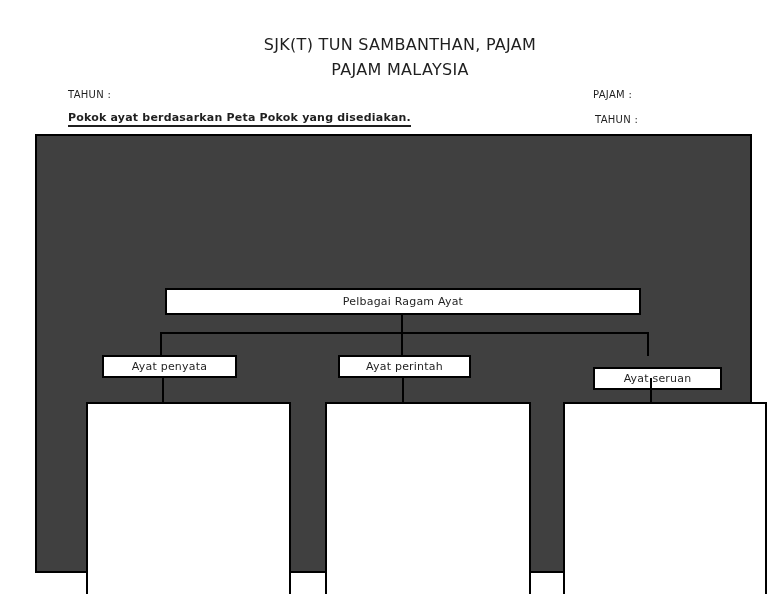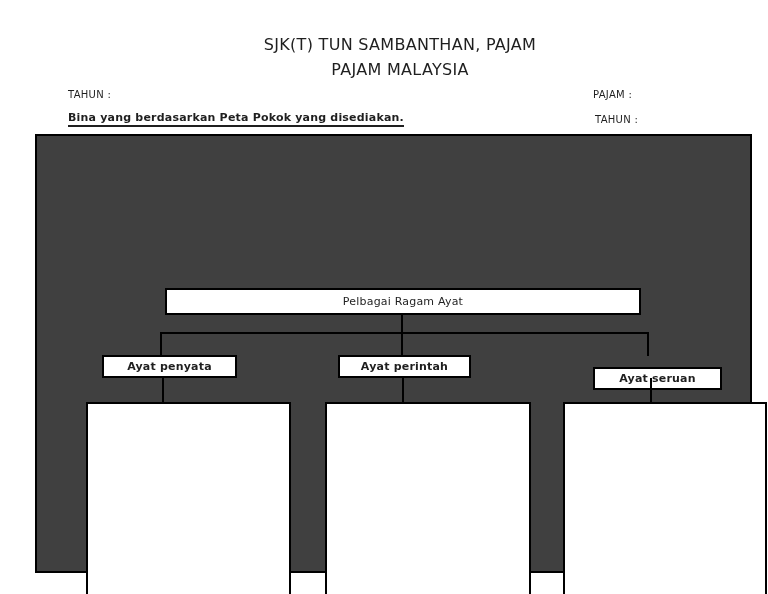--- a/index.html
+++ b/index.html
@@ -50,21 +50,21 @@
     border: 2px solid #000000;
     background: #ffffff;
     display: flex;
     align-items: center;
     justify-content: center;
     font-size: 11px;
     letter-spacing: 0.2px;
     white-space: nowrap;
   }
   .root-box   { left: 128px; top: 152px; width: 476px; height: 27px; }
-  .branch-box { top: 219px; height: 23px; font-weight: bold; }
+  .branch-box { top: 219px; height: 23px; }
   .branch-box-1 { left: 65px;  width: 135px; }
   .branch-box-2 { left: 301px; width: 133px; justify-content: center; }
   .branch-box-3 { left: 556px; width: 129px; margin-top: 12px; }
 
   .answer-box {
     top: 266px; height: 290px;
     border: 2px solid #000000;
     background: #ffffff;
   }
   .answer-box-1 { left: 49px;  width: 205px; }
@@ -87,21 +87,21 @@
 <div class="page">
 
   <div class="abs center-line school-line">SJK(T) TUN SAMBANTHAN, PAJAM</div>
 
   <div class="abs center-line subject-line">PAJAM MALAYSIA</div>
 
   <div class="abs field-label nama-label">TAHUN :</div>
 
   <div class="abs field-label tarikh-label">PAJAM :</div>
 
-  <div class="abs instruction-line">Bina yang berdasarkan Peta Pokok yang disediakan.</div>
+  <div class="abs instruction-line">Pokok ayat berdasarkan Peta Pokok yang disediakan.</div>
 
   <div class="abs field-label tahun-label">TAHUN :</div>
 
   <div class="abs frame">
 
     <div class="abs node-box root-box">
       <span>Pelbagai Ragam Ayat</span>
     </div>
 
     <div class="abs line root-stem"></div>

